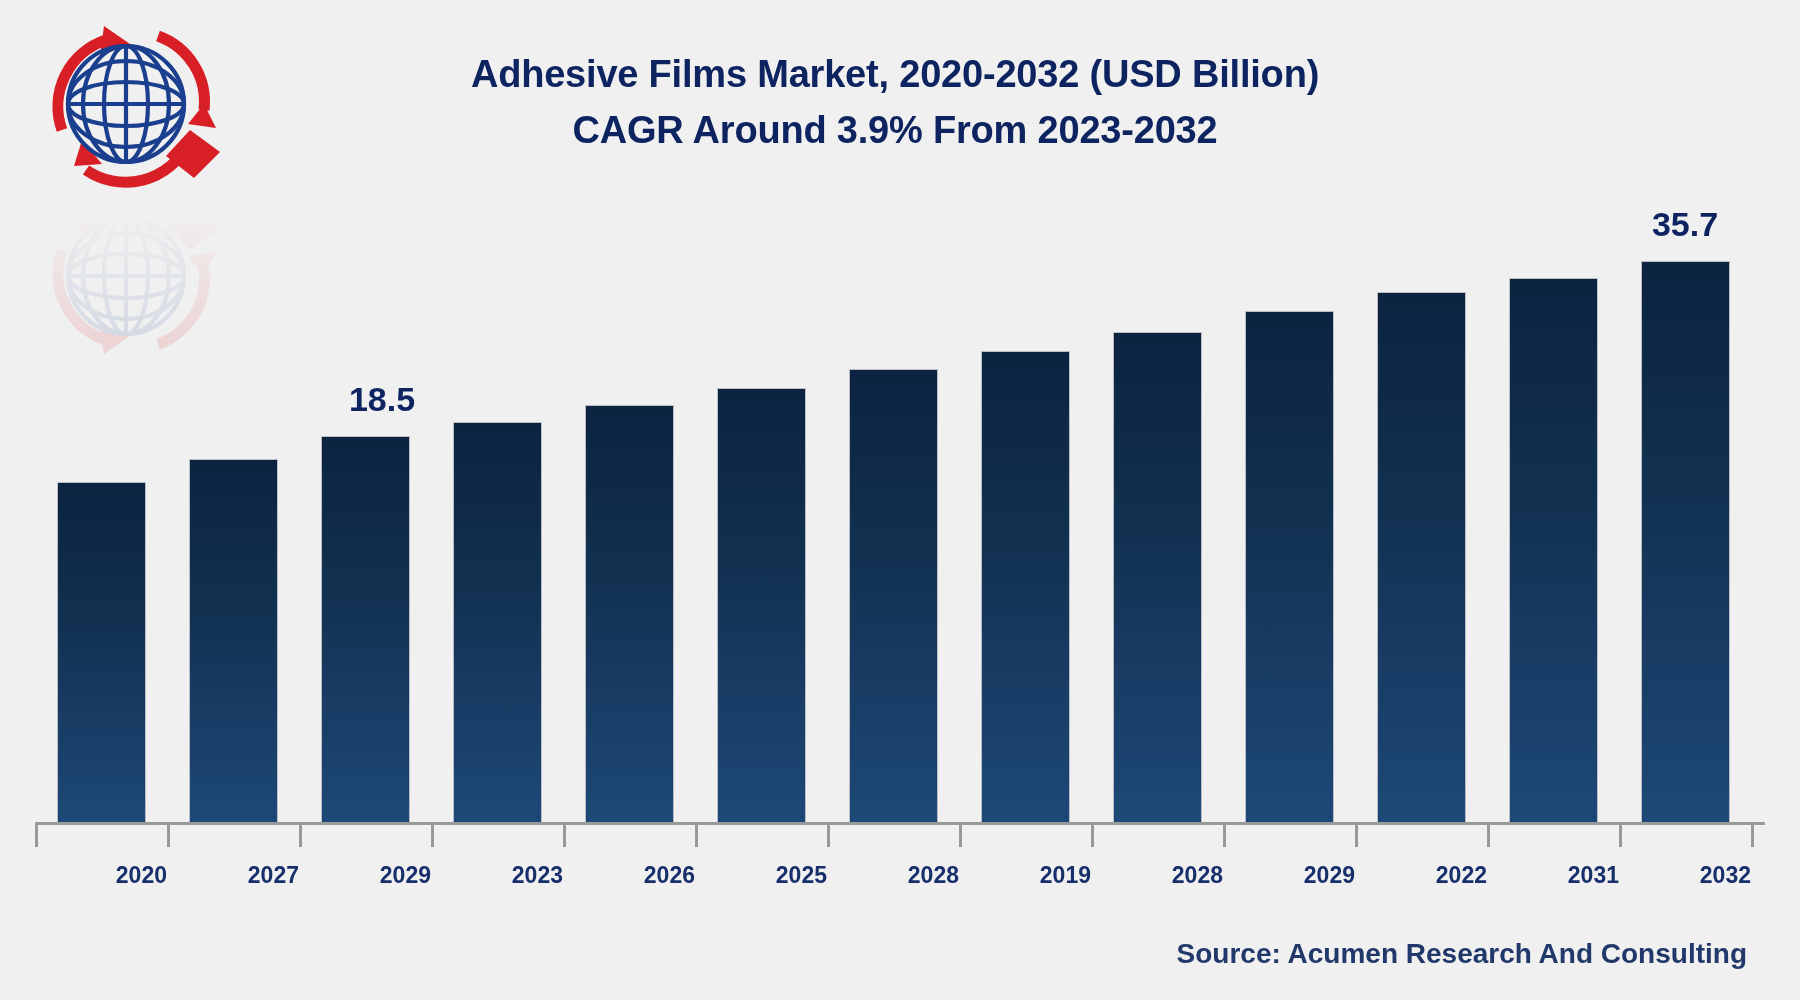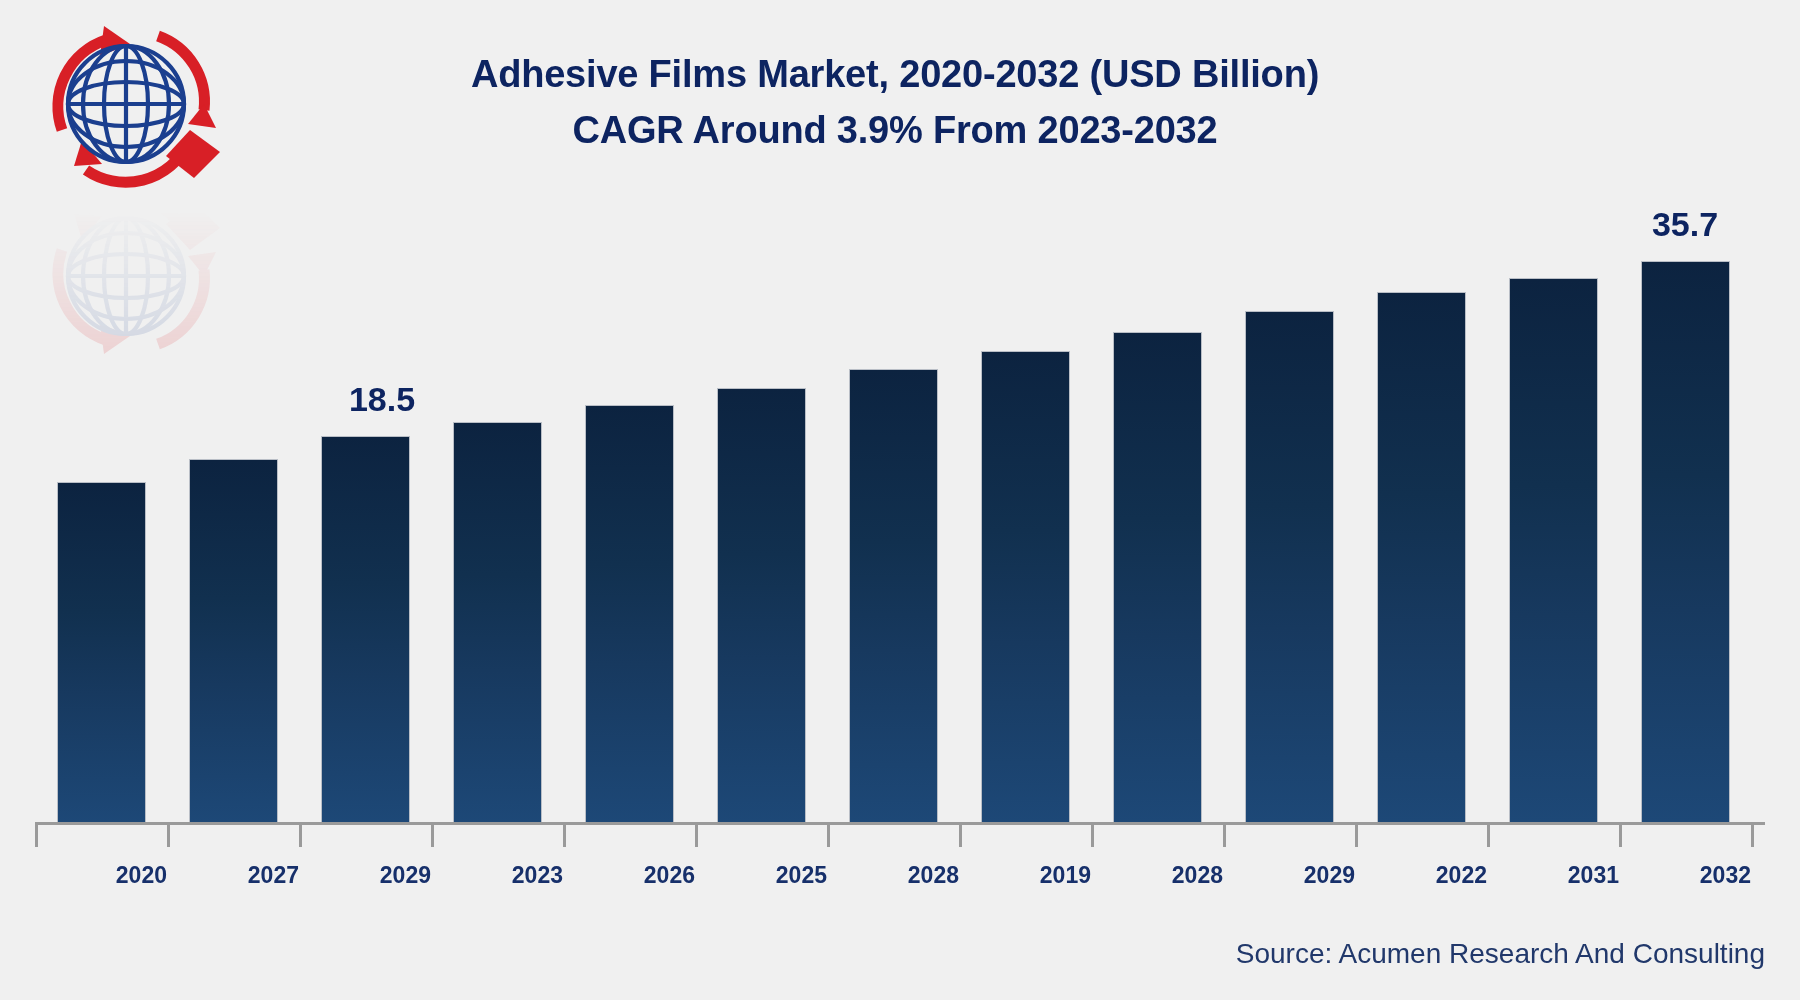--- a/index.html
+++ b/index.html
@@ -55,22 +55,22 @@
     position:absolute;top:862px;
     color:#17306b;font-weight:bold;font-size:23px;
     text-align:right;white-space:nowrap;
   }
   .valuelabel{
     position:absolute;
     color:#0d2461;font-weight:bold;font-size:34px;
     text-align:center;white-space:nowrap;
   }
   .source{
-    position:absolute;right:35px;top:938px;
-    color:#21386b;font-weight:normal;font-size:28px;white-space:nowrap;margin-left:33px;
+    position:absolute;right:53px;top:938px;
+    color:#21386b;font-weight:bold;font-size:28px;white-space:nowrap;margin-left:33px;
   }
 </style>
 </head>
 <body>
 
 <div id="canvas">
 
   <div class="logo-wrap">
     <svg viewBox="0 0 190 170" width="190" height="170">
 

